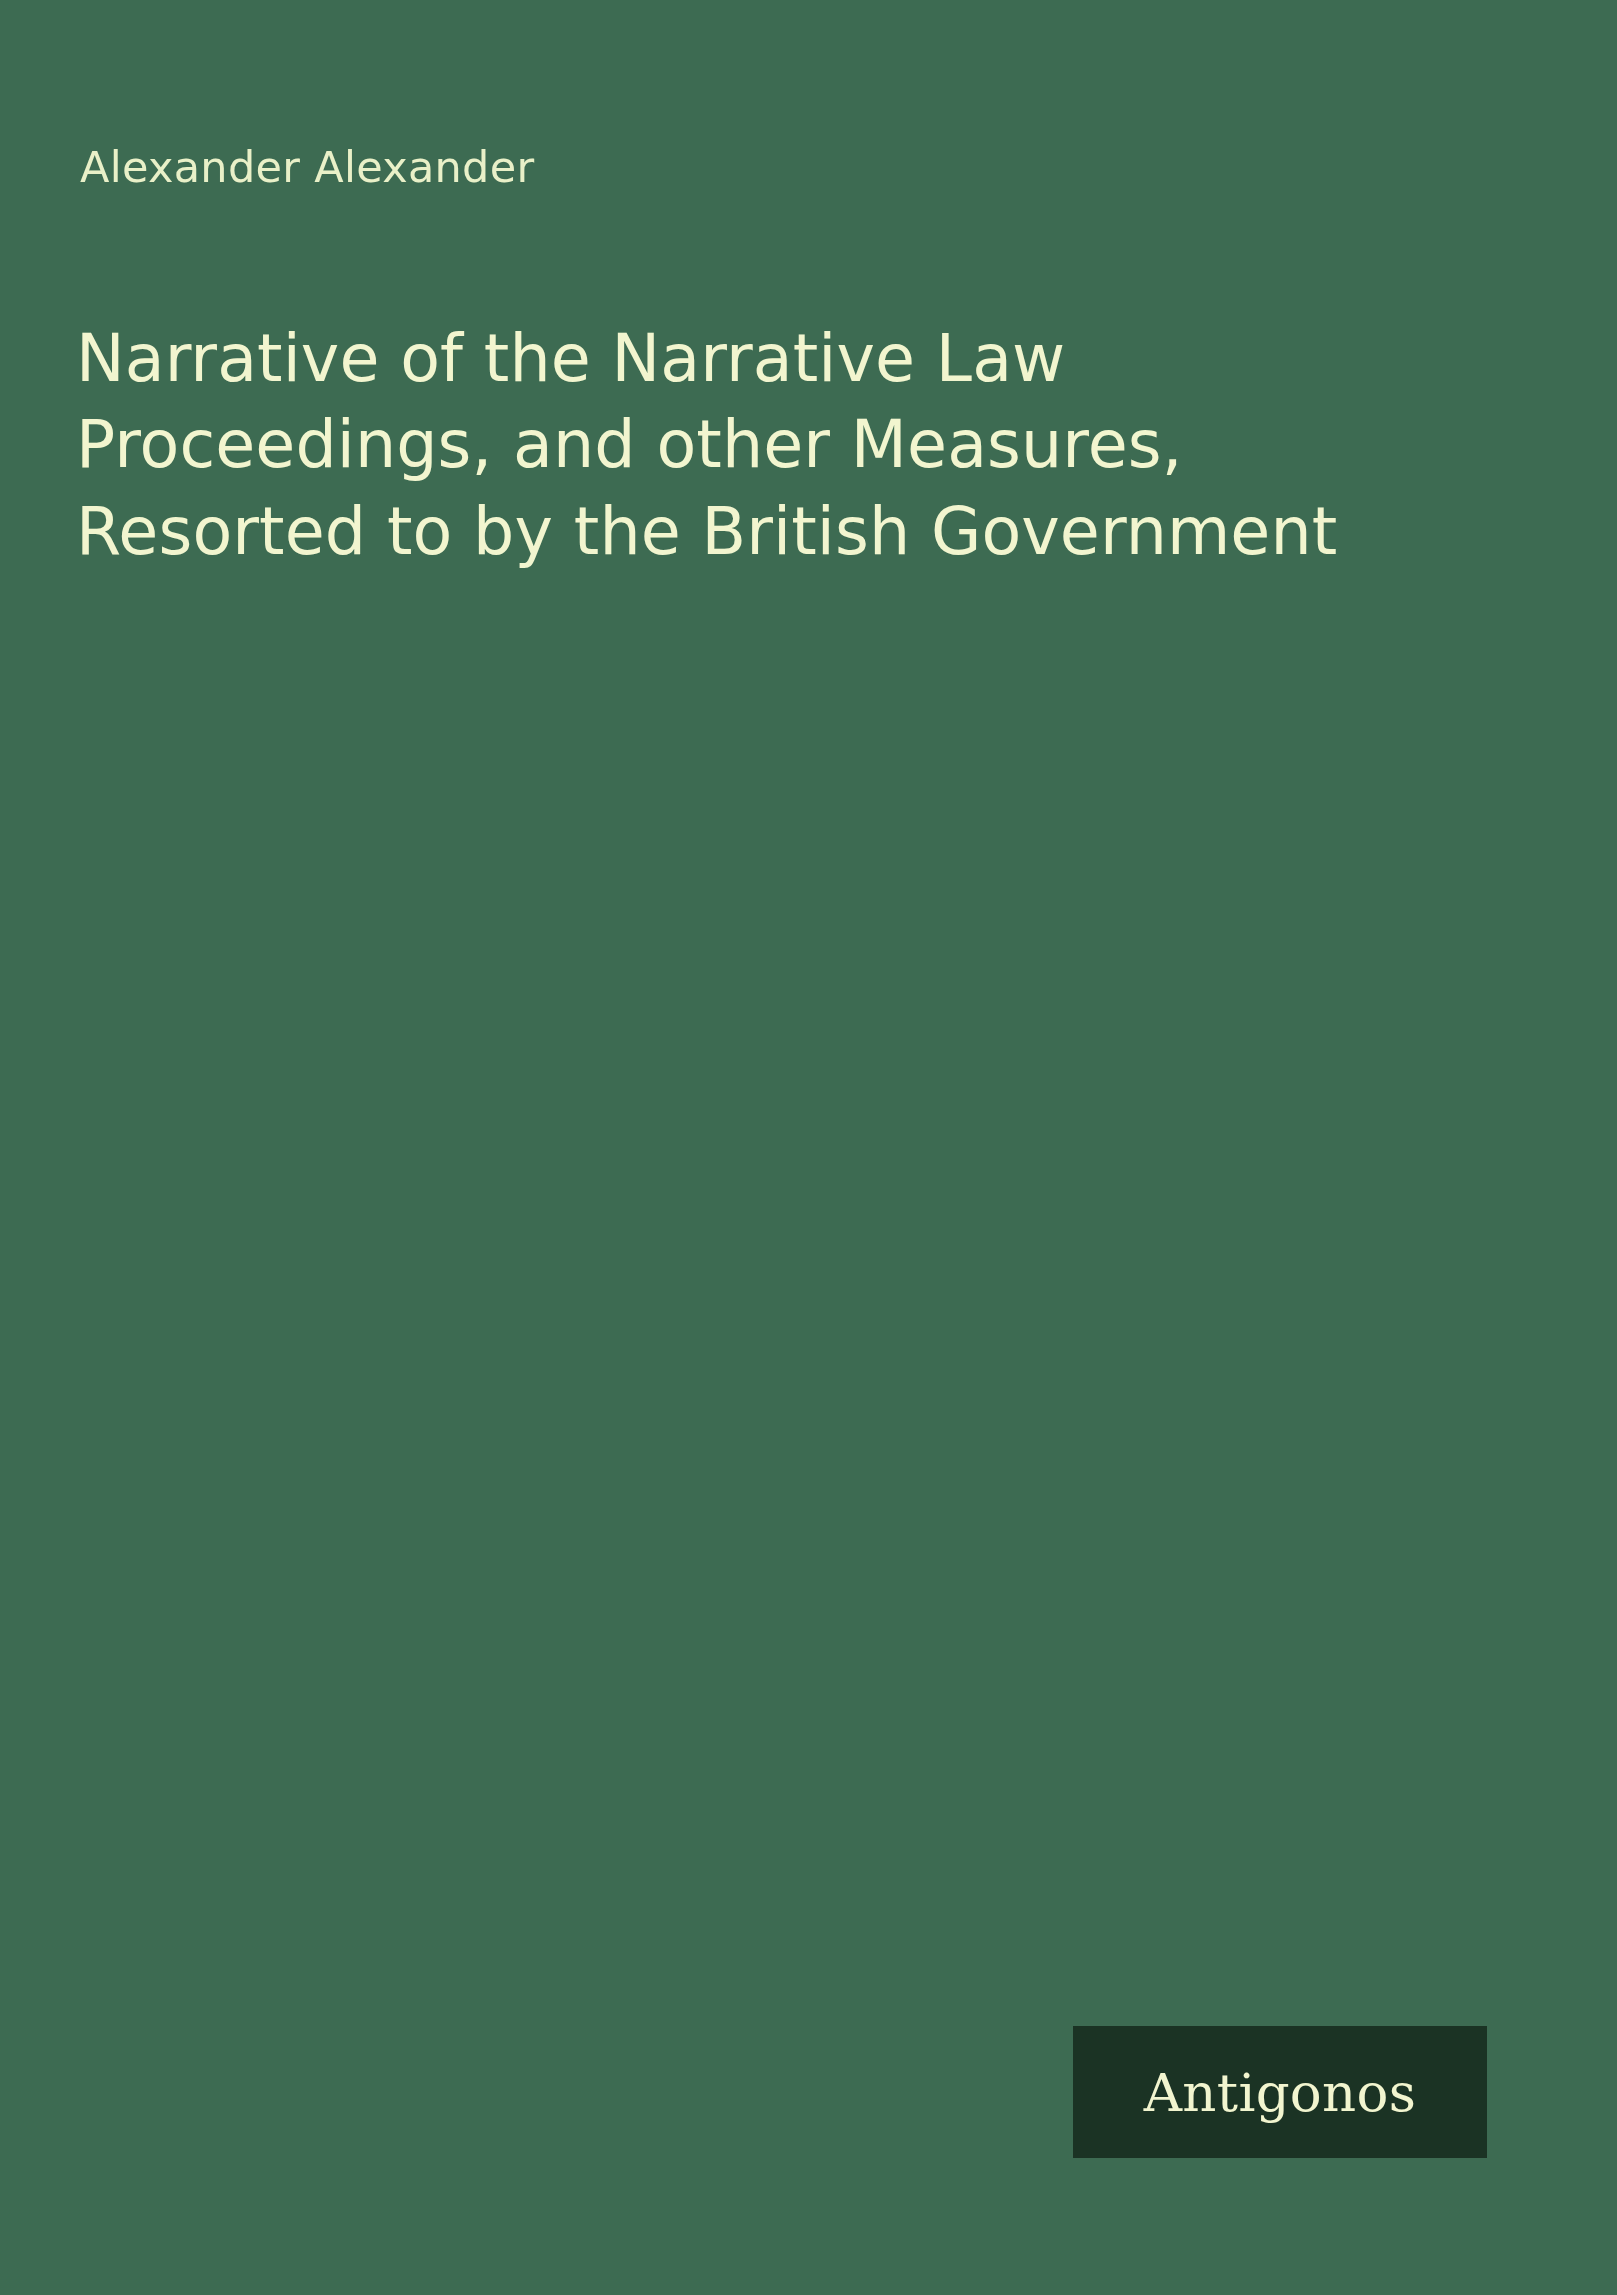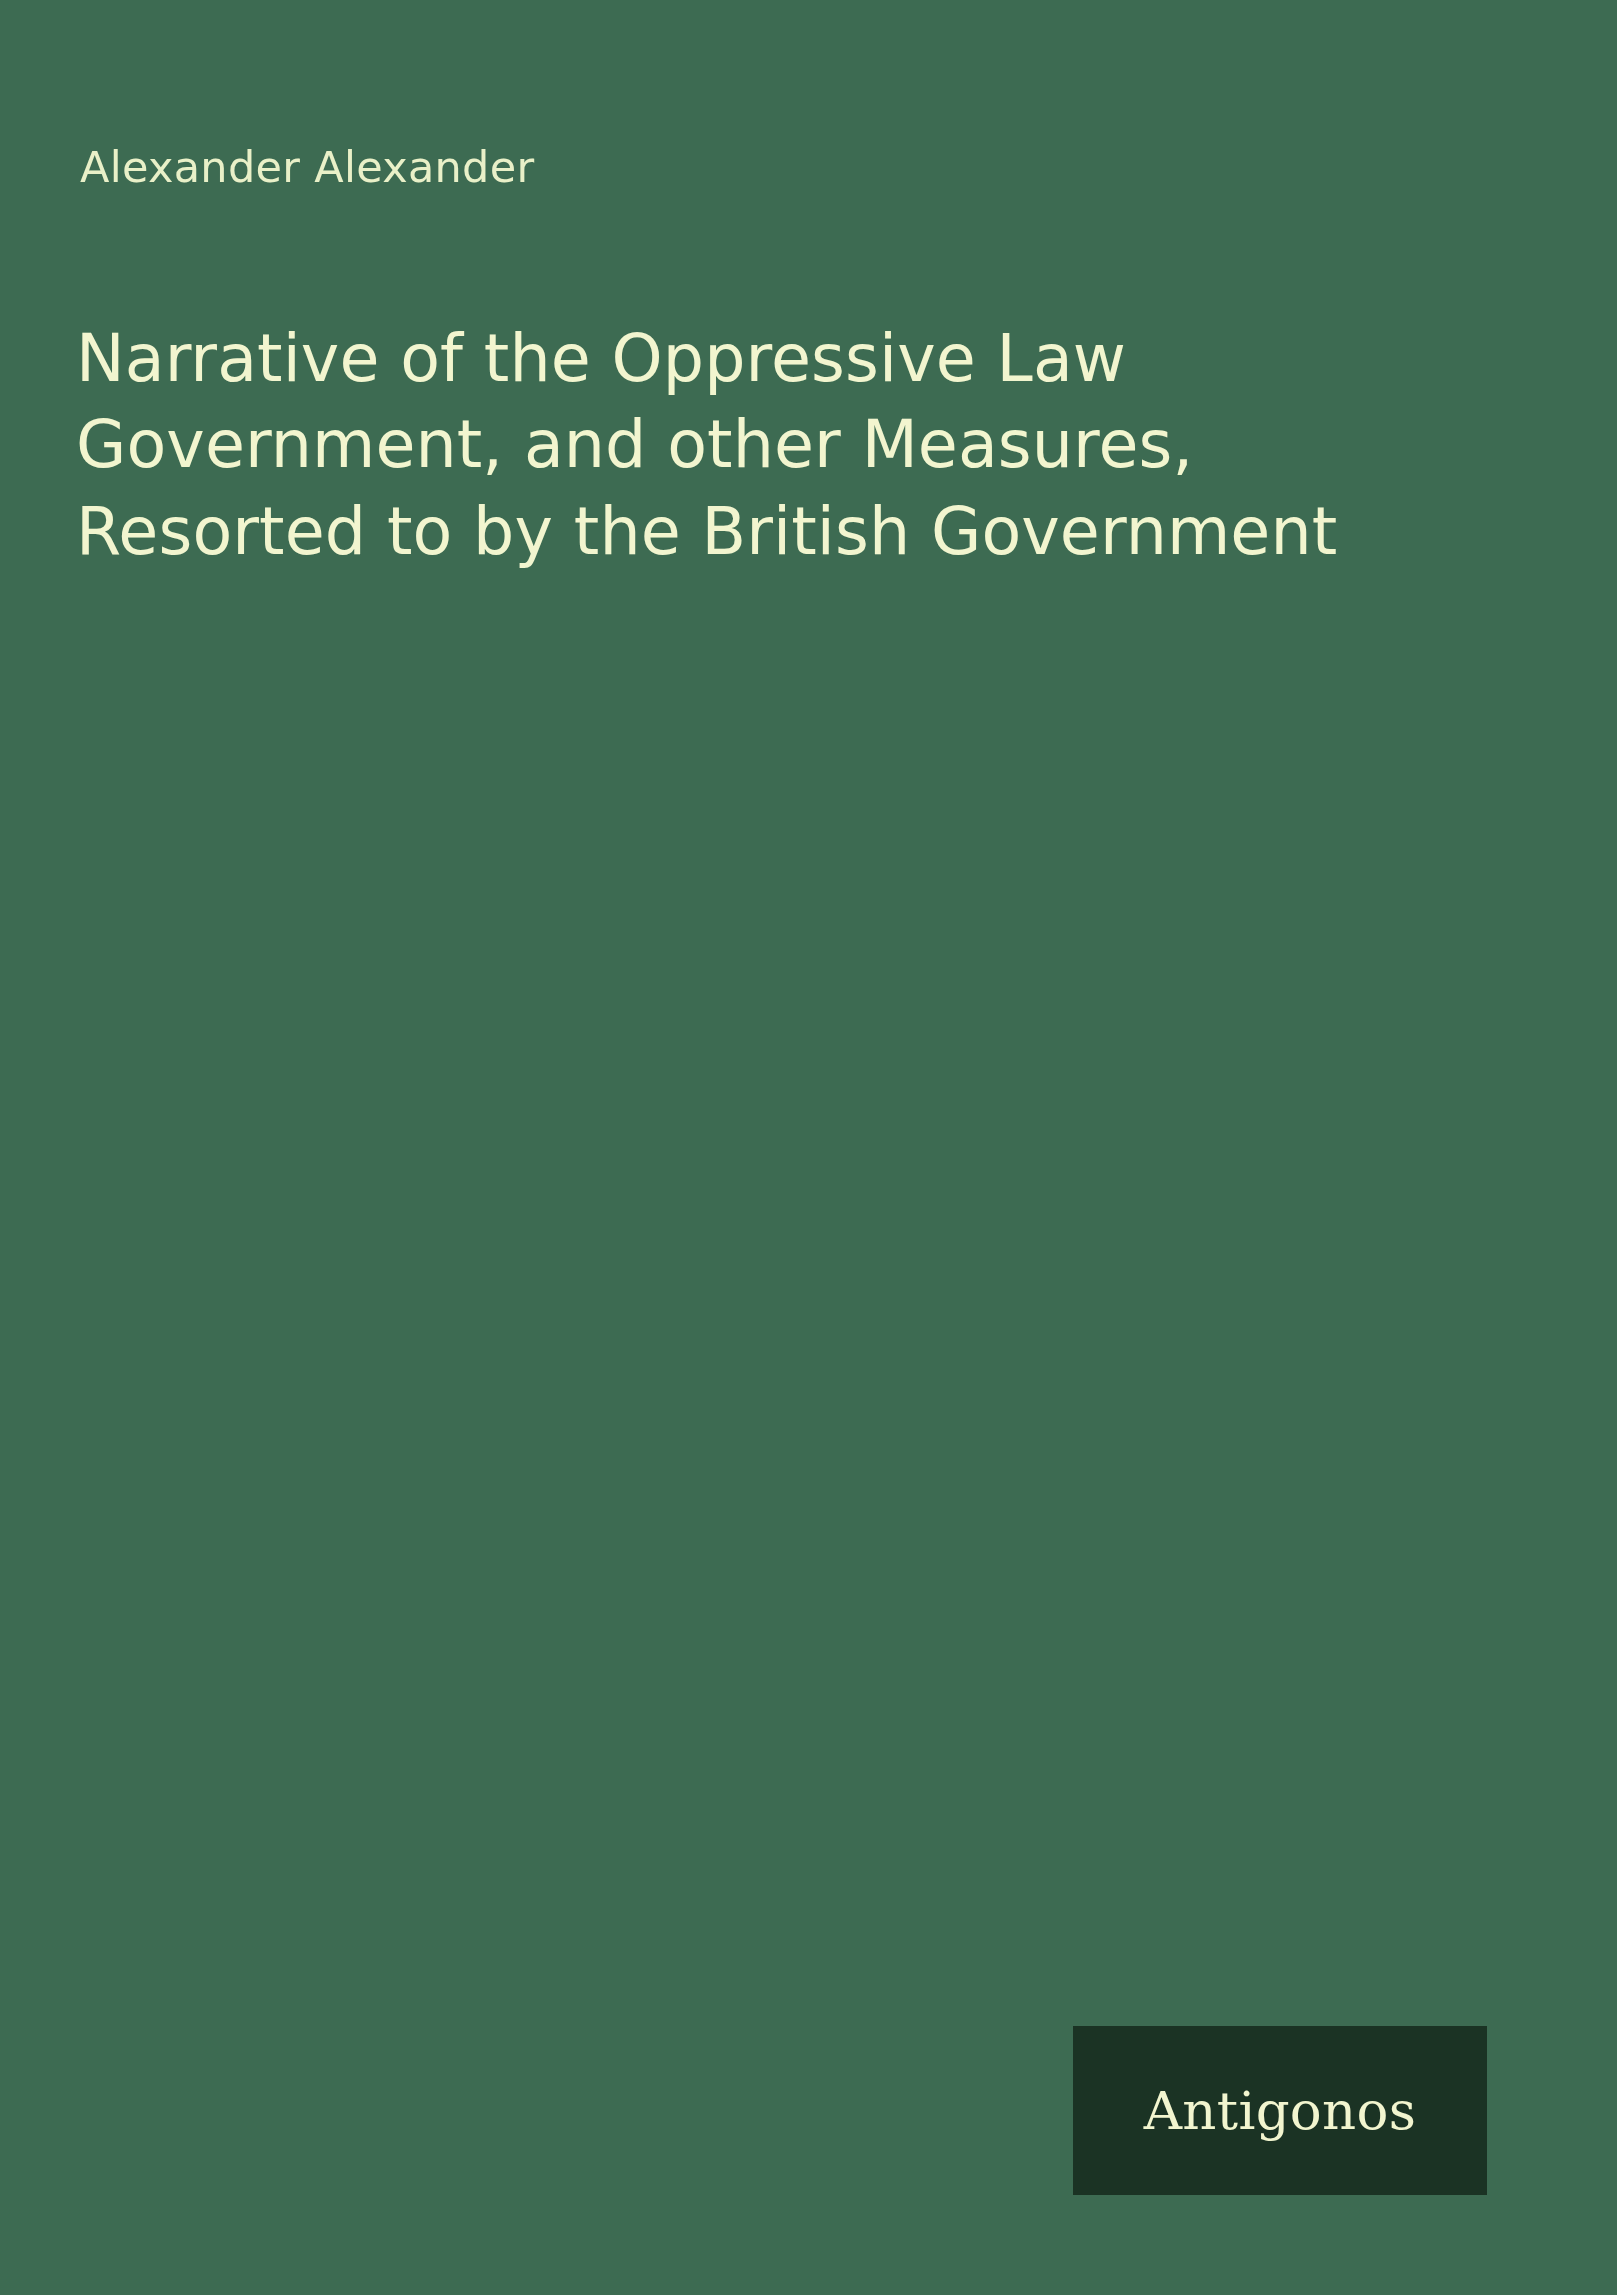--- a/index.html
+++ b/index.html
@@ -40,41 +40,41 @@
     font-size: 65px;
     font-weight: 400;
     line-height: 1.33;
     letter-spacing: 0.1px;
   }
   .publisher-badge {
     position: absolute;
     left: 1073px;
     top: 2026px;
     width: 414px;
-    height: 169px;
+    height: 132px;
     background: #1b3324;
     display: flex;
     align-items: center;
     justify-content: center;
   }
   .publisher-badge span {
     color: #f2f5cf;
     font-family: "DejaVu Serif", serif;
     font-size: 53px;
     font-weight: 400;
     letter-spacing: 0.3px;
   }
 </style>
 </head>
 <body>
 
 <div class="cover">
 
   <div class="author">Alexander Alexander</div>
 
-  <div class="title">Narrative of the Oppressive Law Government, and other Measures, Resorted to by the British Government</div>
+  <div class="title">Narrative of the Narrative Law Proceedings, and other Measures, Resorted to by the British Government</div>
 
   <div class="publisher-badge">
     <span>Antigonos</span>
   </div>
 
 </div>
 
 
 </body></html>

